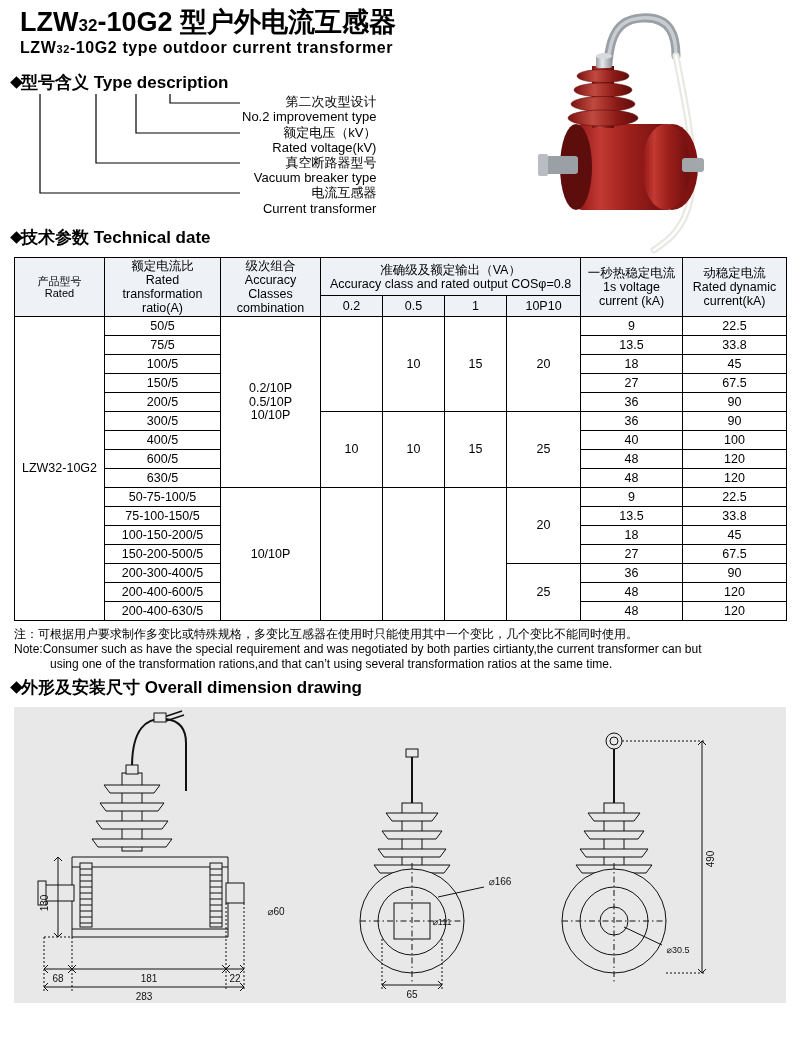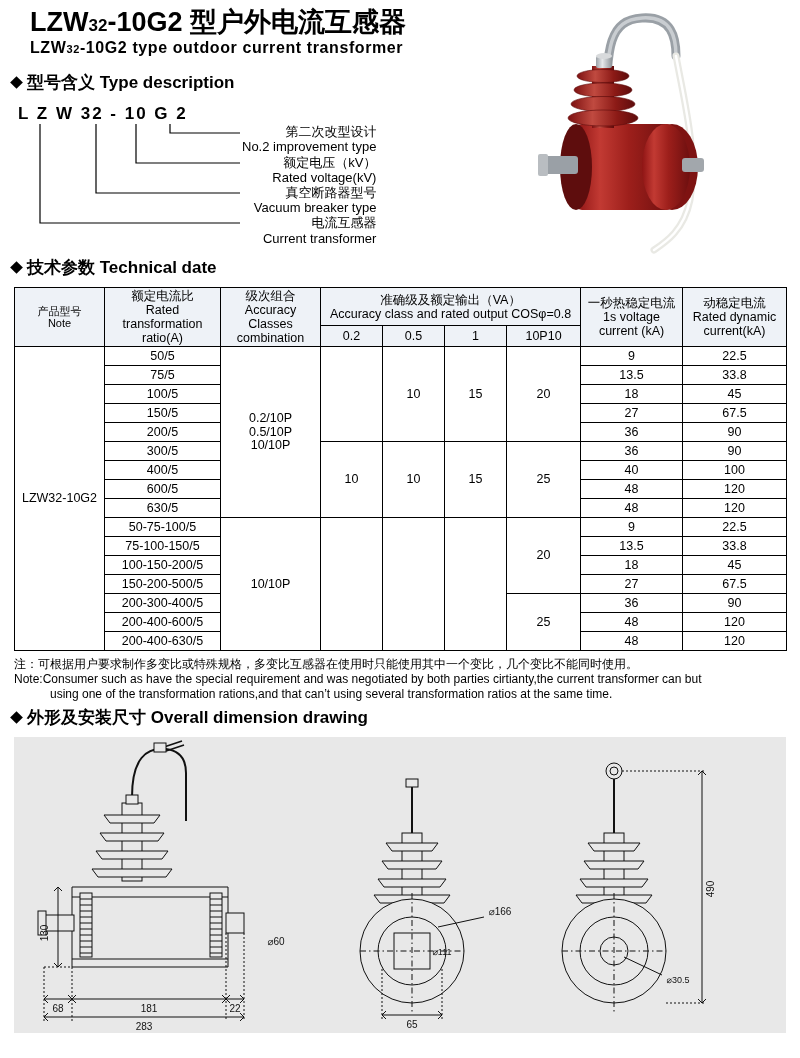--- a/index.html
+++ b/index.html
@@ -9,21 +9,21 @@
     height: 1058px;
     background: #ffffff;
     font-family: "Liberation Sans", sans-serif;
     color: #000000;
     position: relative;
     overflow: hidden;
   }
   .page { position: relative; width: 800px; height: 1058px; }
 
   
-  .header { padding: 8px 0 0 30px; }
+  .header { padding: 8px 0 0 20px; }
   .title-cn {
     font-size: 27px;
     font-weight: bold;
     letter-spacing: 0px;
     line-height: 1.08;
     white-space: nowrap;
   }
   .title-cn .sub { font-size: 17px; vertical-align: baseline; }
   .title-en {
     font-size: 16px;
@@ -31,21 +31,20 @@
     letter-spacing: 0.6px;
     margin-top: 2px;
     white-space: nowrap;
   }
   .title-en .sub { font-size: 11px; }
 
   
   .section-head {
     display: flex;
     align-items: center;
-    gap: 6px;
     font-size: 17px;
     font-weight: bold;
     margin-left: 12px;
   }
   .diamond {
     width: 9px; height: 9px;
     background: #000;
     transform: rotate(45deg);
     display: inline-block;
     flex: none;
@@ -185,21 +184,20 @@
       <ellipse cx="90" cy="52" rx="8" ry="3" fill="#d8dadc"></ellipse>
     </svg>
   </div>
 
   <div id="type-desc">
     <div class="section-head">
       <span class="diamond"></span>
       <span>型号含义 Type description</span>
     </div>
 
-    <div class="code-row">L  Z W 32  -  10  G 2</div>
 
     <div class="legend">
       <svg width="230" height="118" xmlns="http://www.w3.org/2000/svg">
         <g stroke="#000" stroke-width="1.2" fill="none">
 
           <path d="M152,0 L152,9 L222,9"></path>
 
           <path d="M118,0 L118,39 L222,39"></path>
 
           <path d="M78,0 L78,69 L222,69"></path>
@@ -235,21 +233,21 @@
         <col style="width:62px">
         <col style="width:62px">
         <col style="width:74px">
         <col style="width:102px">
         <col style="width:104px">
       </colgroup>
       <thead>
         <tr>
           <th rowspan="2">
             <div class="hdr-big">产品型号</div>
-            <div class="hdr-big">Note</div>
+            <div class="hdr-big">Rated</div>
           </th>
           <th rowspan="2">
             <div>额定电流比</div>
             <div>Rated transformation ratio(A)</div>
           </th>
           <th rowspan="2">
             <div>级次组合</div>
             <div>Accuracy Classes combination</div>
           </th>
           <th colspan="4">

